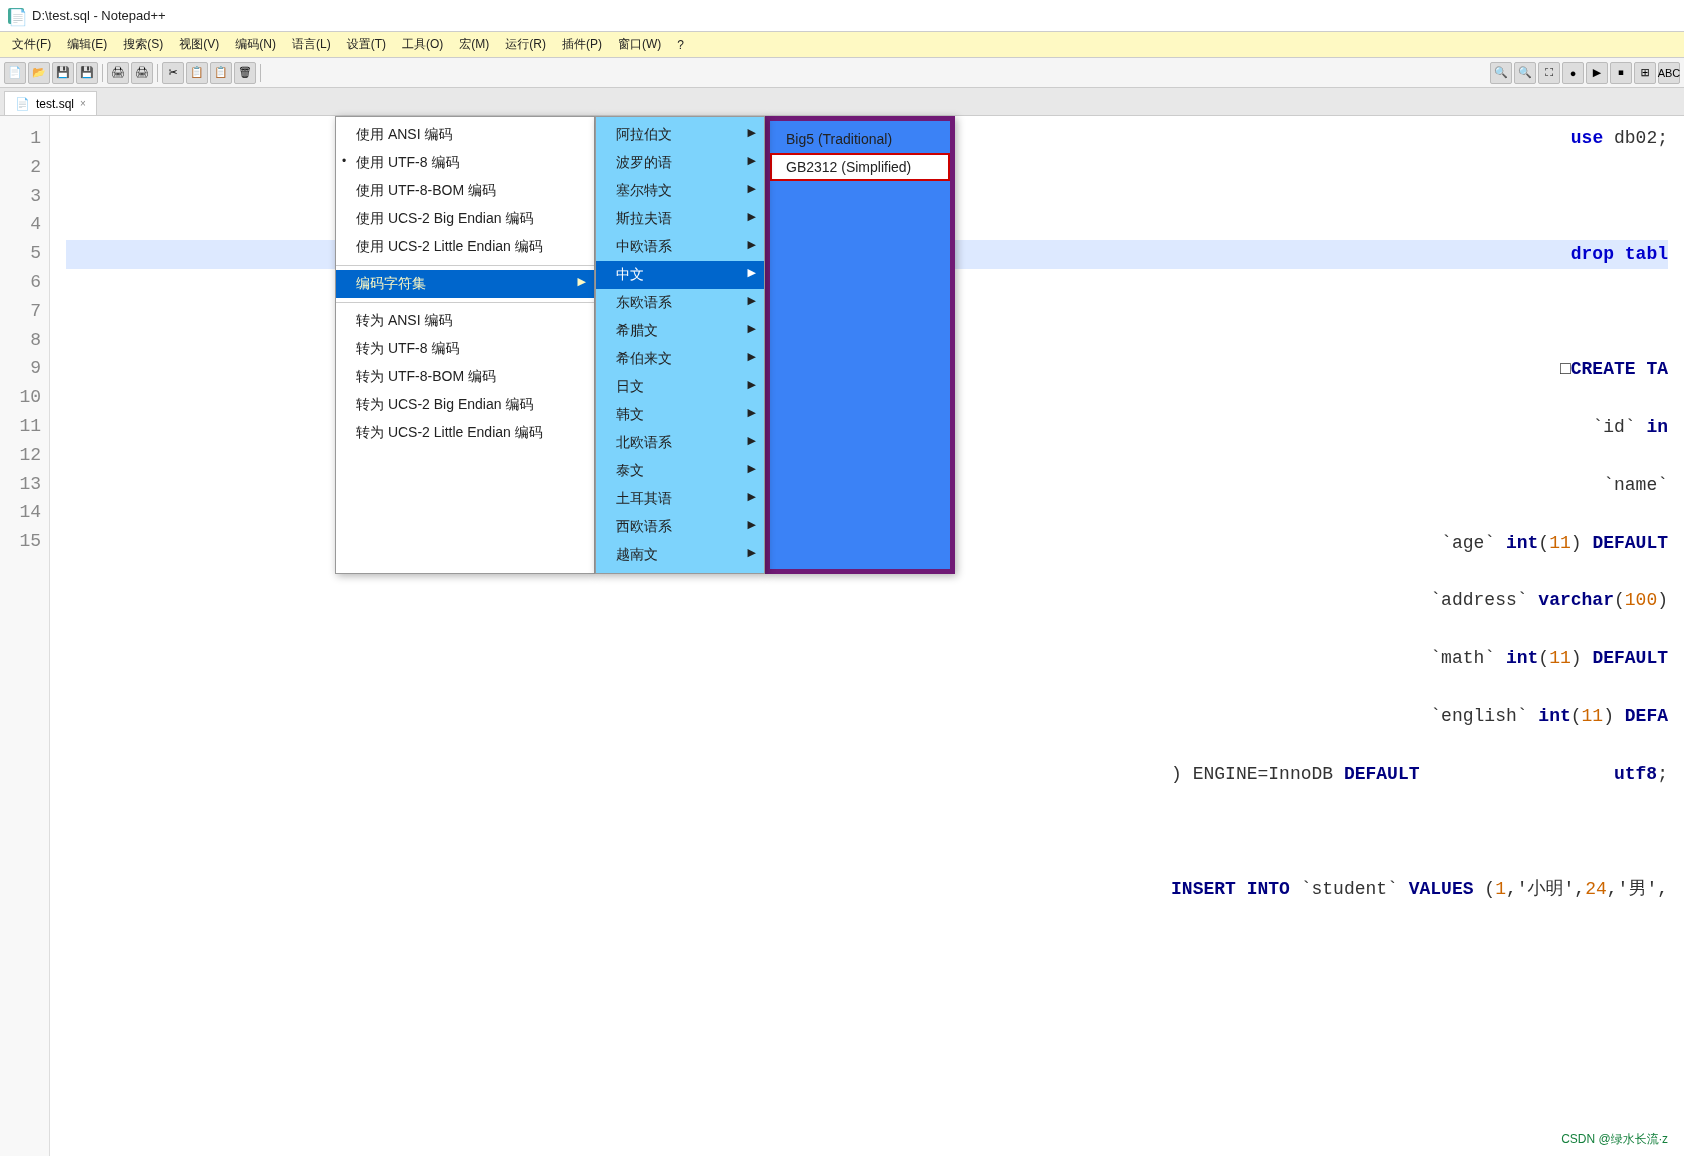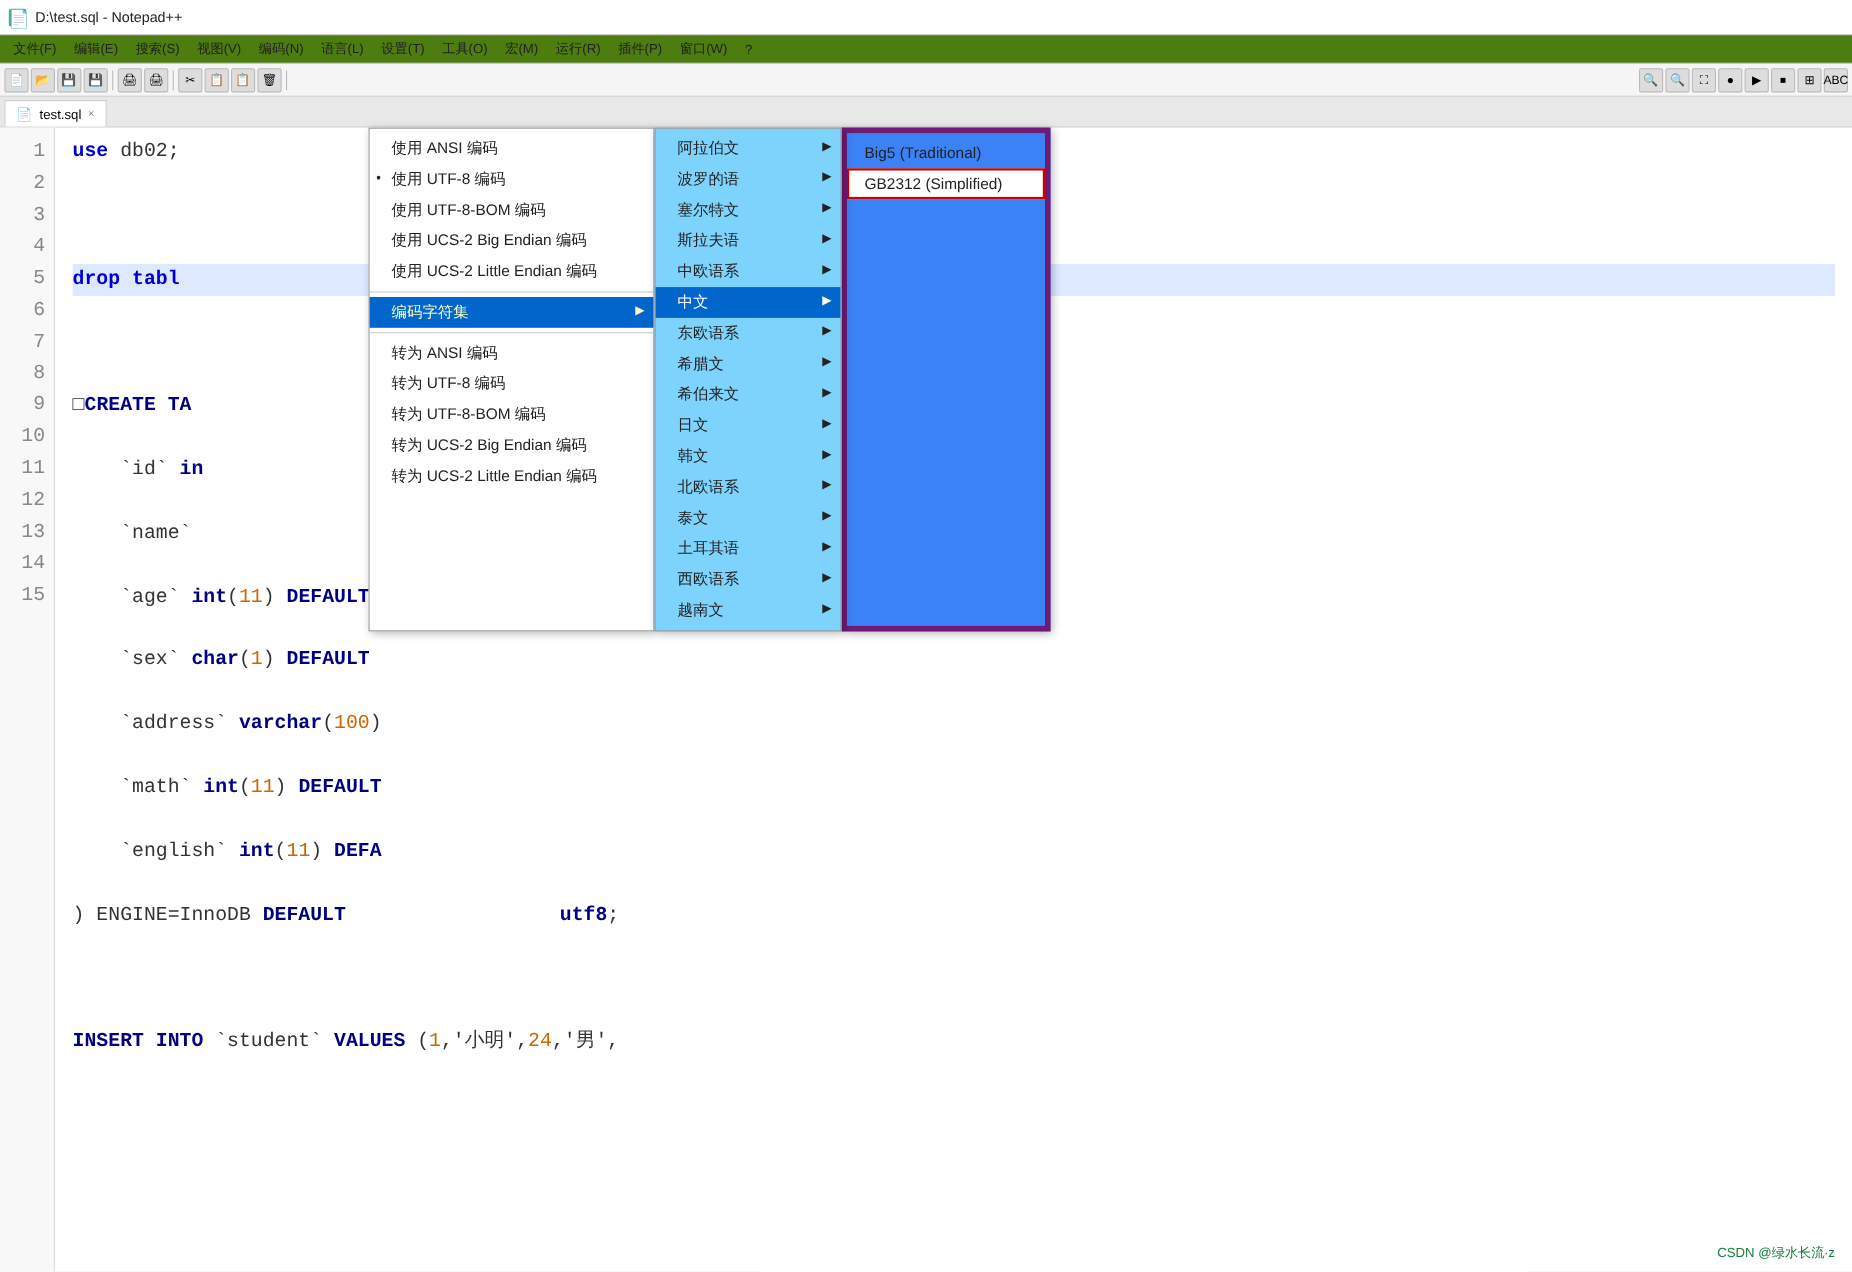--- a/index.html
+++ b/index.html
@@ -28,21 +28,21 @@
       border-radius: 2px;
       display: inline-block;
     }
     .title-bar-text {
       font-size: 13px;
       color: #222;
     }
 
     
     .menu-bar {
-      background: #4d7c0f;
+      background: #fef9c3;
       border-bottom: 1px solid #ccc;
       display: flex;
       align-items: center;
       height: 26px;
       padding: 0 4px;
     }
     .menu-item {
       padding: 2px 8px;
       font-size: 12px;
       color: #222;
@@ -123,20 +123,21 @@
       user-select: none;
     }
     .code-content {
       padding: 8px 16px;
       font-family: 'Courier New', monospace;
       font-size: 18px;
       line-height: 1.6;
       color: #333;
       white-space: pre;
       flex: 1;
+      text-align: right;
     }
     .line { display: block; min-height: 29px; }
     .kw-blue { color: #0000cc; font-weight: bold; }
     .kw-darkblue { color: #000080; font-weight: bold; }
     .kw-orange { color: #cc6600; }
     .line-highlight { background: #dde9ff; }
 
     
     .dropdown-container {
       position: absolute;
@@ -316,21 +317,20 @@
     <div>15</div>
   </div>
   <div class="code-content"><span class="line"><span class="kw-blue">use</span> db02;</span>
 <span class="line"></span>
 <span class="line line-highlight"><span class="kw-blue">drop</span> <span class="kw-blue">tabl</span></span>
 <span class="line"></span>
 <span class="line">□<span class="kw-darkblue">CREATE</span> <span class="kw-darkblue">TA</span></span>
 <span class="line">    `id` <span class="kw-darkblue">in</span></span>
 <span class="line">    `name`</span>
 <span class="line">    `age` <span class="kw-darkblue">int</span>(<span class="kw-orange">11</span>) <span class="kw-darkblue">DEFAULT</span></span>
-<span class="line">    `sex` <span class="kw-darkblue">char</span>(<span class="kw-orange">1</span>) <span class="kw-darkblue">DEFAULT</span></span>
 <span class="line">    `address` <span class="kw-darkblue">varchar</span>(<span class="kw-orange">100</span>)</span>
 <span class="line">    `math` <span class="kw-darkblue">int</span>(<span class="kw-orange">11</span>) <span class="kw-darkblue">DEFAULT</span></span>
 <span class="line">    `english` <span class="kw-darkblue">int</span>(<span class="kw-orange">11</span>) <span class="kw-darkblue">DEFA</span></span>
 <span class="line">) ENGINE=InnoDB <span class="kw-darkblue">DEFAULT</span>                  <span class="kw-darkblue">utf8</span>;</span>
 <span class="line"></span>
 <span class="line"><span class="kw-darkblue">INSERT INTO</span> `student` <span class="kw-darkblue">VALUES</span> (<span class="kw-orange">1</span>,'小明',<span class="kw-orange">24</span>,'男',</span></div>
 
   <div class="watermark">CSDN @绿水长流∙z</div>
 </div>
 

